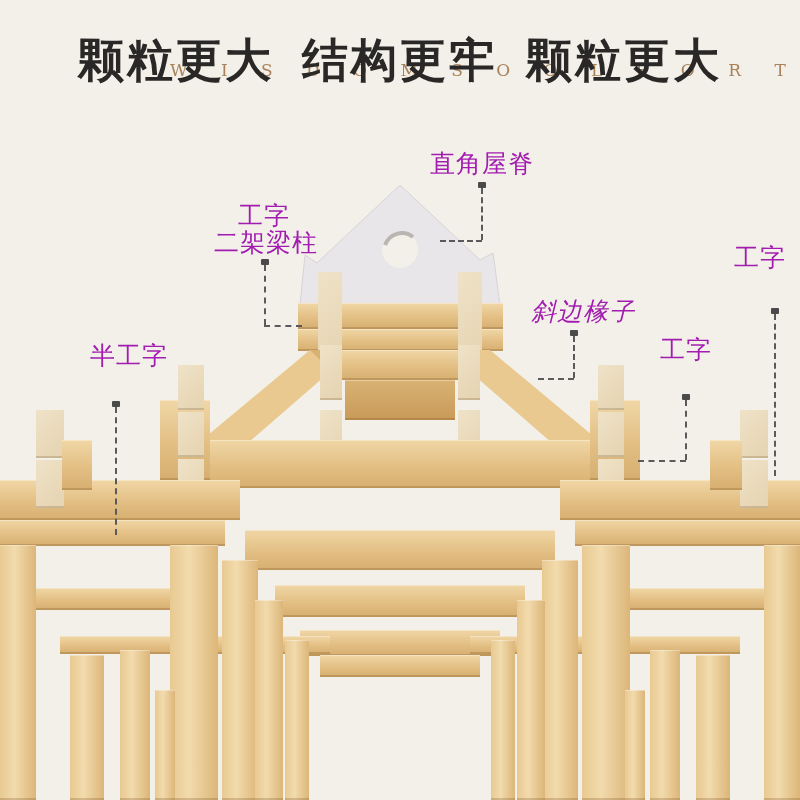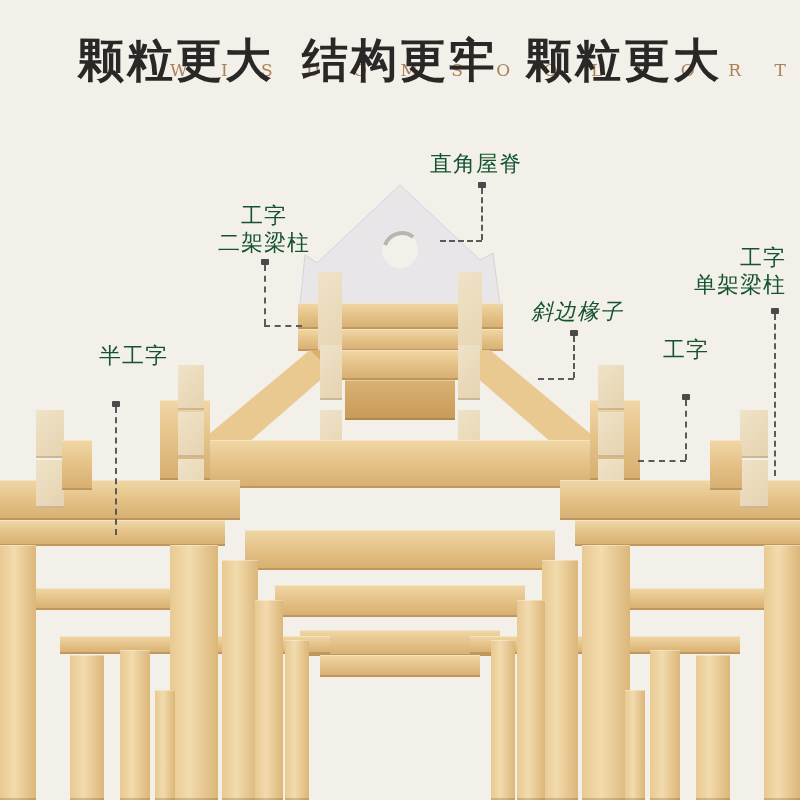--- a/index.html
+++ b/index.html
@@ -29,21 +29,21 @@
   .wood { position:absolute; background:linear-gradient(180deg,#f0d7a6 0%,#e3bf84 55%,#d6ae70 100%); box-shadow: inset 0 -2px 0 rgba(120,80,30,.25), inset 0 1px 0 rgba(255,255,255,.35); }
   .wood.v { background:linear-gradient(90deg,#e8c991 0%,#f2dbad 40%,#dcb679 100%); }
   .wood.pale { background:linear-gradient(135deg,#efe2c7 0%,#e5d3b0 100%); box-shadow: inset 0 -2px 0 rgba(120,90,50,.25); }
   .wood.dark { background:linear-gradient(180deg,#d9b273,#c89a58); }
   .roof {
     position:absolute; left:295px; top:185px; width:210px; height:120px;
   }
   .roof svg { position:absolute; left:0; top:0; }
 
   .label {
-    position:absolute; color:#14532d; font-size:22px; line-height:27px;
+    position:absolute; color:#a21caf; font-size:25px; line-height:27px;
     text-align:center; white-space:nowrap; letter-spacing:1px;
   }
   .dot { position:absolute; width:8px; height:6px; background:#4a4a4a; border-radius:1px; }
   .dash-v { position:absolute; width:0; border-left:2px dashed #5a5a5a; }
   .dash-h { position:absolute; height:0; border-top:2px dashed #5a5a5a; }
 </style>
 </head>
 <body>
 
 <div class="headline">
@@ -152,21 +152,20 @@
 <div>
   <div class="label" style="left:531px;top:298px;font-style:italic;">斜边椽子</div>
   <div class="dot" style="left:570px;top:330px;"></div>
   <div class="dash-v" style="left:573px;top:336px;height:42px;"></div>
   <div class="dash-h" style="left:538px;top:378px;width:36px;"></div>
 </div>
 
 <div>
   <div class="label" style="left:684px;top:244px;width:102px;text-align:right;">
     <div>工字</div>
-    <div>单架梁柱</div>
   </div>
   <div class="dot" style="left:771px;top:308px;"></div>
   <div class="dash-v" style="left:774px;top:314px;height:162px;"></div>
 </div>
 
 <div>
   <div class="label" style="left:64px;top:342px;width:104px;text-align:right;">
     <div>半工字</div>
   </div>
   <div class="dot" style="left:112px;top:401px;"></div>

